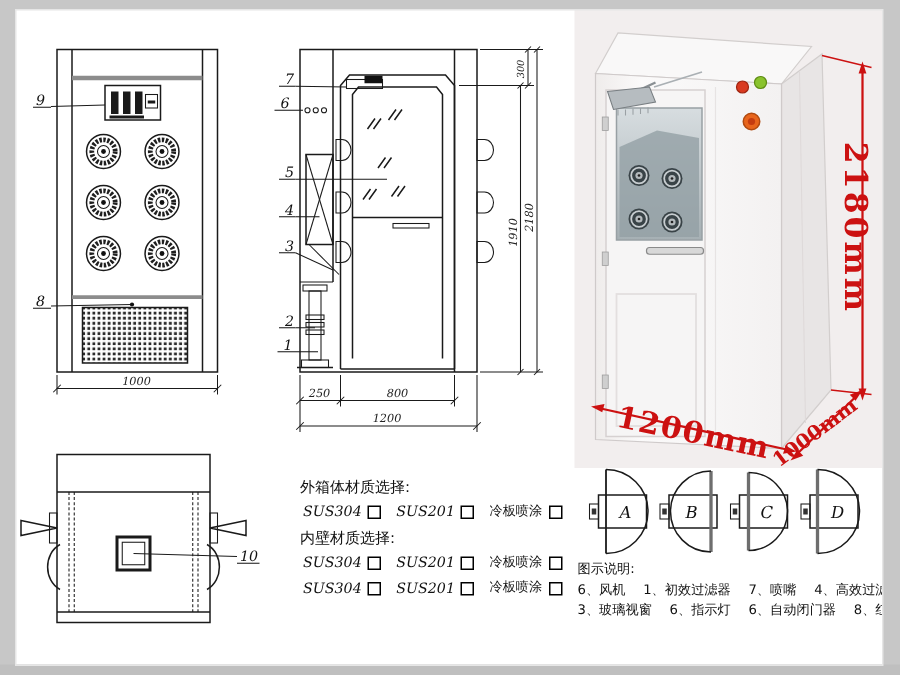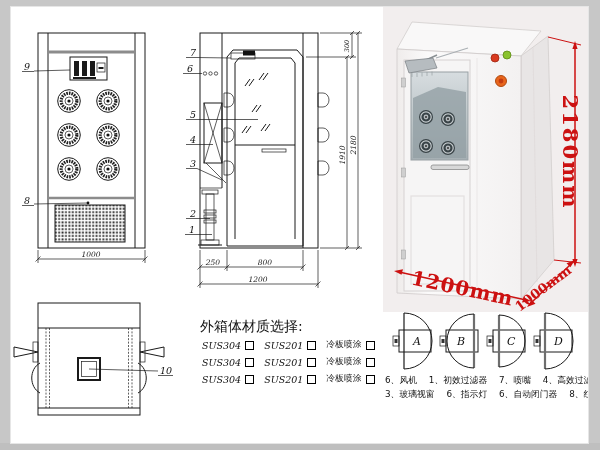--- a/index.html
+++ b/index.html
@@ -15,21 +15,21 @@
   .abs{position:absolute;}
   
   .ln{stroke:#1a1a1a;stroke-width:1;fill:none;}
   .thin{stroke:#1a1a1a;stroke-width:.7;fill:none;}
   .dim-t{font-family:"DejaVu Serif",serif;font-style:italic;font-size:7.5px;fill:#222;}
   .call-t{font-family:"DejaVu Serif",serif;font-style:italic;font-size:9.5px;fill:#111;}
   .door-letter{font-family:"DejaVu Serif",serif;font-style:italic;font-size:11px;fill:#111;}
   .red-dim{font-family:"DejaVu Serif",serif;font-weight:bold;fill:#cc1111;}
   
   #materials{left:200px;top:315px;width:160px;font-size:9px;color:#111;}
-  .mat-title{margin:3px 0 3px 0;font-size:14px;letter-spacing:0;}
+  .mat-title{margin:3px 0 3px 0;font-size:10px;letter-spacing:0;}
   .mat-row{display:flex;align-items:center;margin:2px 0 5px 2px;}
   .mat-opt{display:flex;align-items:center;margin-right:10px;}
   .mat-opt:last-child{margin-right:0;justify-content:center;}
   .mat-label{font-family:"DejaVu Serif",serif;font-style:italic;font-size:9.5px;white-space:nowrap;}
   .mat-label.cn{font-family:"DejaVu Sans",sans-serif;font-style:normal;font-size:8.8px;}
   .cbx{display:inline-block;width:7px;height:7px;border:1.2px solid #000;margin-left:4px;background:#fff;}
   
   #legend{left:385px;top:374px;width:210px;font-size:8.8px;color:#111;line-height:13.5px;white-space:nowrap;}
   .leg-item{margin-right:9px;}
 </style>
@@ -400,20 +400,21 @@
         </span>
       <span class="mat-opt">
           <span class="mat-label">SUS201</span>
           <span class="cbx"></span>
         </span>
       <span class="mat-opt">
           <span class="mat-label cn">冷板喷涂</span>
           <span class="cbx"></span>
         </span>
     </div>
+    <div class="mat-title">内壁材质选择:</div>
     <div class="mat-row">
       <span class="mat-opt">
           <span class="mat-label">SUS304</span>
           <span class="cbx"></span>
         </span>
       <span class="mat-opt">
           <span class="mat-label">SUS201</span>
           <span class="cbx"></span>
         </span>
       <span class="mat-opt">
@@ -431,20 +432,21 @@
           <span class="cbx"></span>
         </span>
       <span class="mat-opt">
           <span class="mat-label cn">冷板喷涂</span>
           <span class="cbx"></span>
         </span>
     </div>
   </div>
 
   <div id="legend" class="abs">
+    <div>图示说明:</div>
     <div>
       <span class="leg-item">6、风机</span>
       <span class="leg-item">1、初效过滤器</span>
       <span class="leg-item">7、喷嘴</span>
       <span class="leg-item">4、高效过滤器</span>
     </div>
     <div>
       <span class="leg-item">3、玻璃视窗</span>
       <span class="leg-item">6、指示灯</span>
       <span class="leg-item">6、自动闭门器</span>

